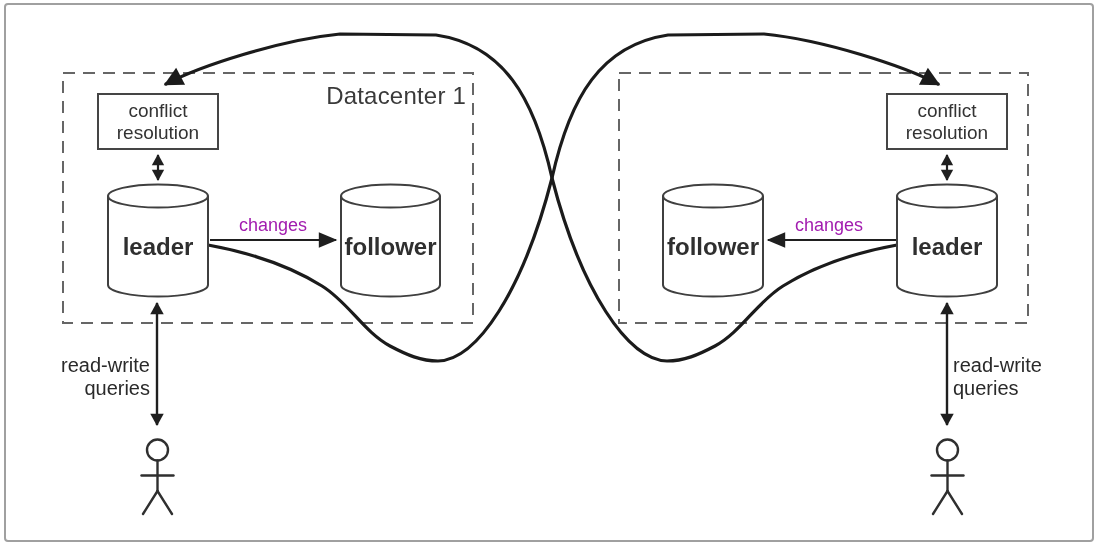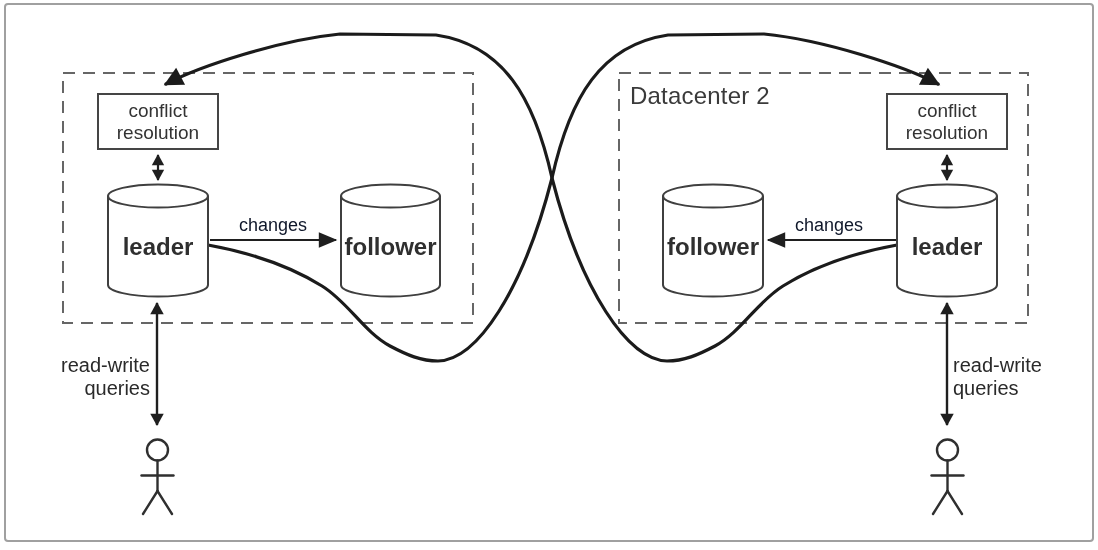--- a/index.html
+++ b/index.html
@@ -4,21 +4,21 @@
 <style>
   html,body{margin:0;padding:0;background:#fff;}
   #stage{
     position:relative;width:1098px;height:550px;background:#ffffff;
     font-family:"Liberation Sans", sans-serif;overflow:hidden;
   }
   #shapes{position:absolute;left:0;top:0;}
   .lbl{position:absolute;color:#333333;}
   .dc-label{font-size:24px;color:#3a3a3a;letter-spacing:0.2px;}
   .cyl-label{font-size:24px;text-align:center;color:#2f2f2f;font-weight:bold;}
-  .changes-label{font-size:18px;text-align:center;color:#0f172a;}
+  .changes-label{font-size:18px;text-align:center;color:#a21caf;}
   .rw-label{font-size:20px;font-weight:normal;line-height:23px;color:#2a2a2a;}
   .cr-box{
     position:absolute;width:122px;height:57px;box-sizing:border-box;
     border:2px solid #454545;background:#ffffff;
     display:flex;flex-direction:column;align-items:center;justify-content:center;
     font-size:19px;line-height:22px;color:#333333;text-align:center;
   }
   .ta-r{text-align:right;} .ta-l{text-align:left;}
 </style>
 </head>
@@ -98,21 +98,21 @@
       <g>
         <circle cx="947.5" cy="450" r="10.5"></circle>
         <line x1="947.5" y1="460.5" x2="947.5" y2="492"></line>
         <line x1="931.5" y1="475.5" x2="963.5" y2="475.5"></line>
         <line x1="947.5" y1="491" x2="933" y2="514"></line>
         <line x1="947.5" y1="491" x2="962" y2="514"></line>
       </g>
     </g>
   </svg>
 
-  <div class="lbl dc-label ta-l" style="left:630px;top:82px;width:200px;">Datacenter 2</div>
+  <div class="lbl dc-label ta-r" style="left:270px;top:82px;width:196px;">Datacenter 1</div>
 
   <div class="cr-box" style="left:97px;top:93px;">
     <span>conflict</span>
     <span>resolution</span>
   </div>
   <div class="cr-box" style="left:886px;top:93px;">
     <span>conflict</span>
     <span>resolution</span>
   </div>
 

